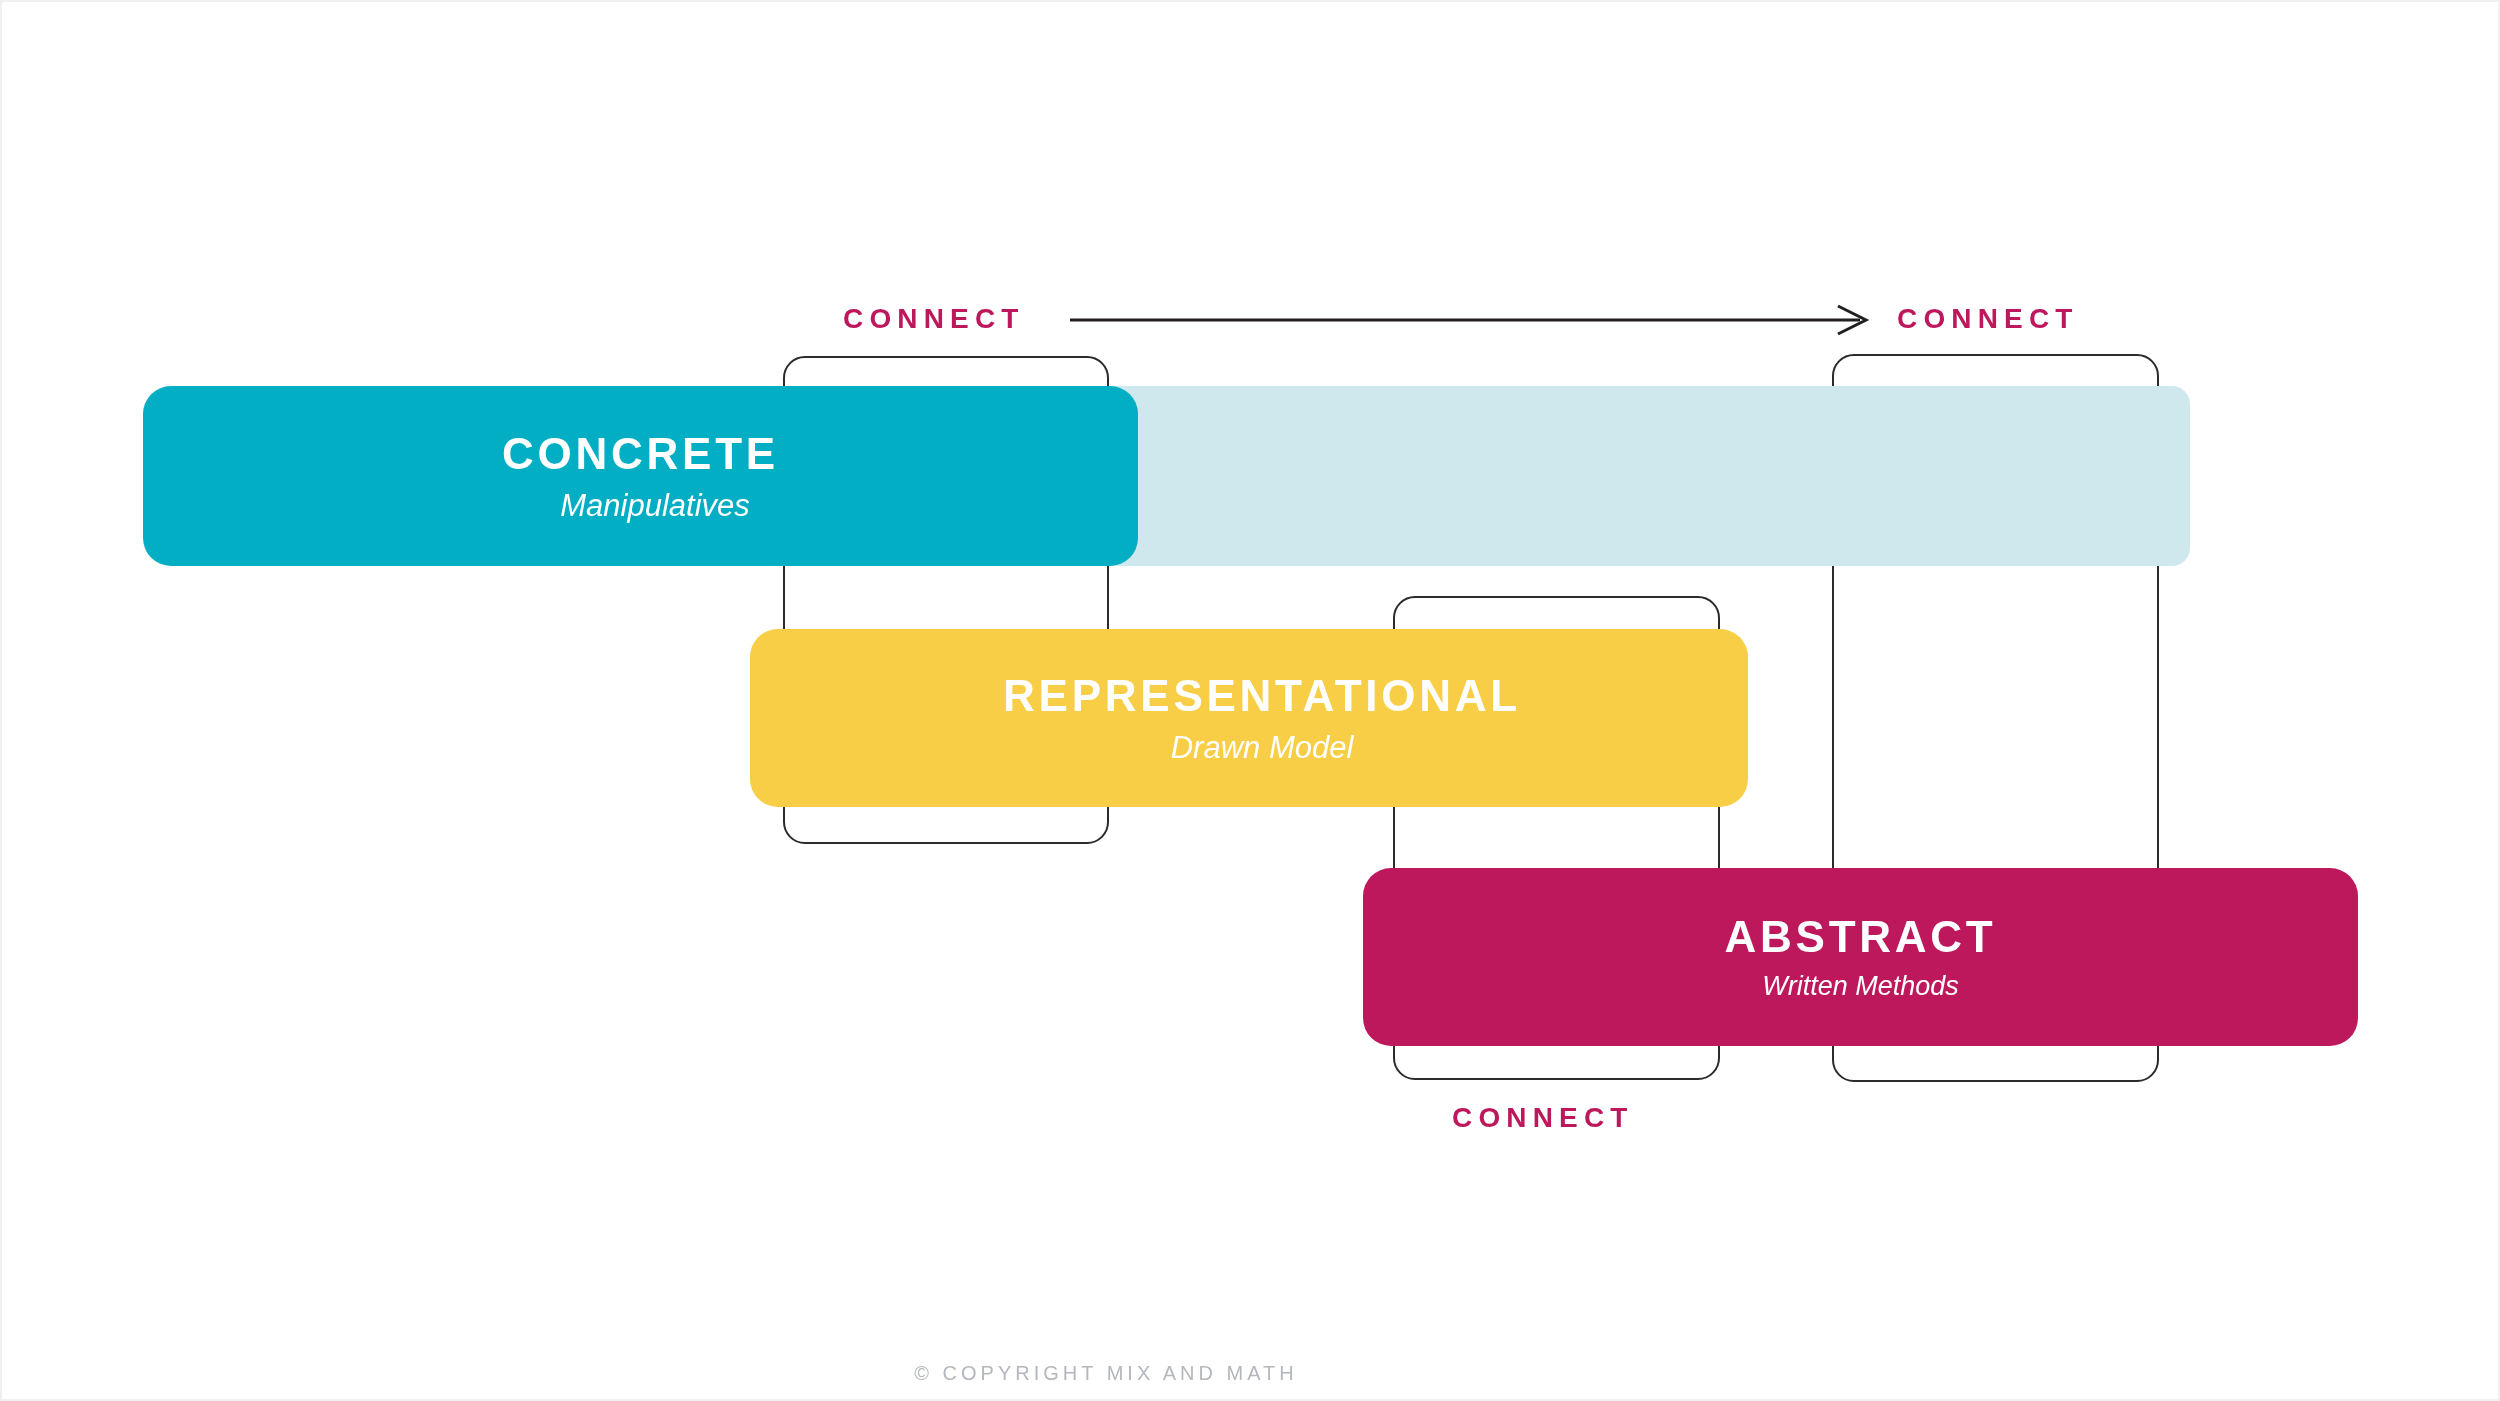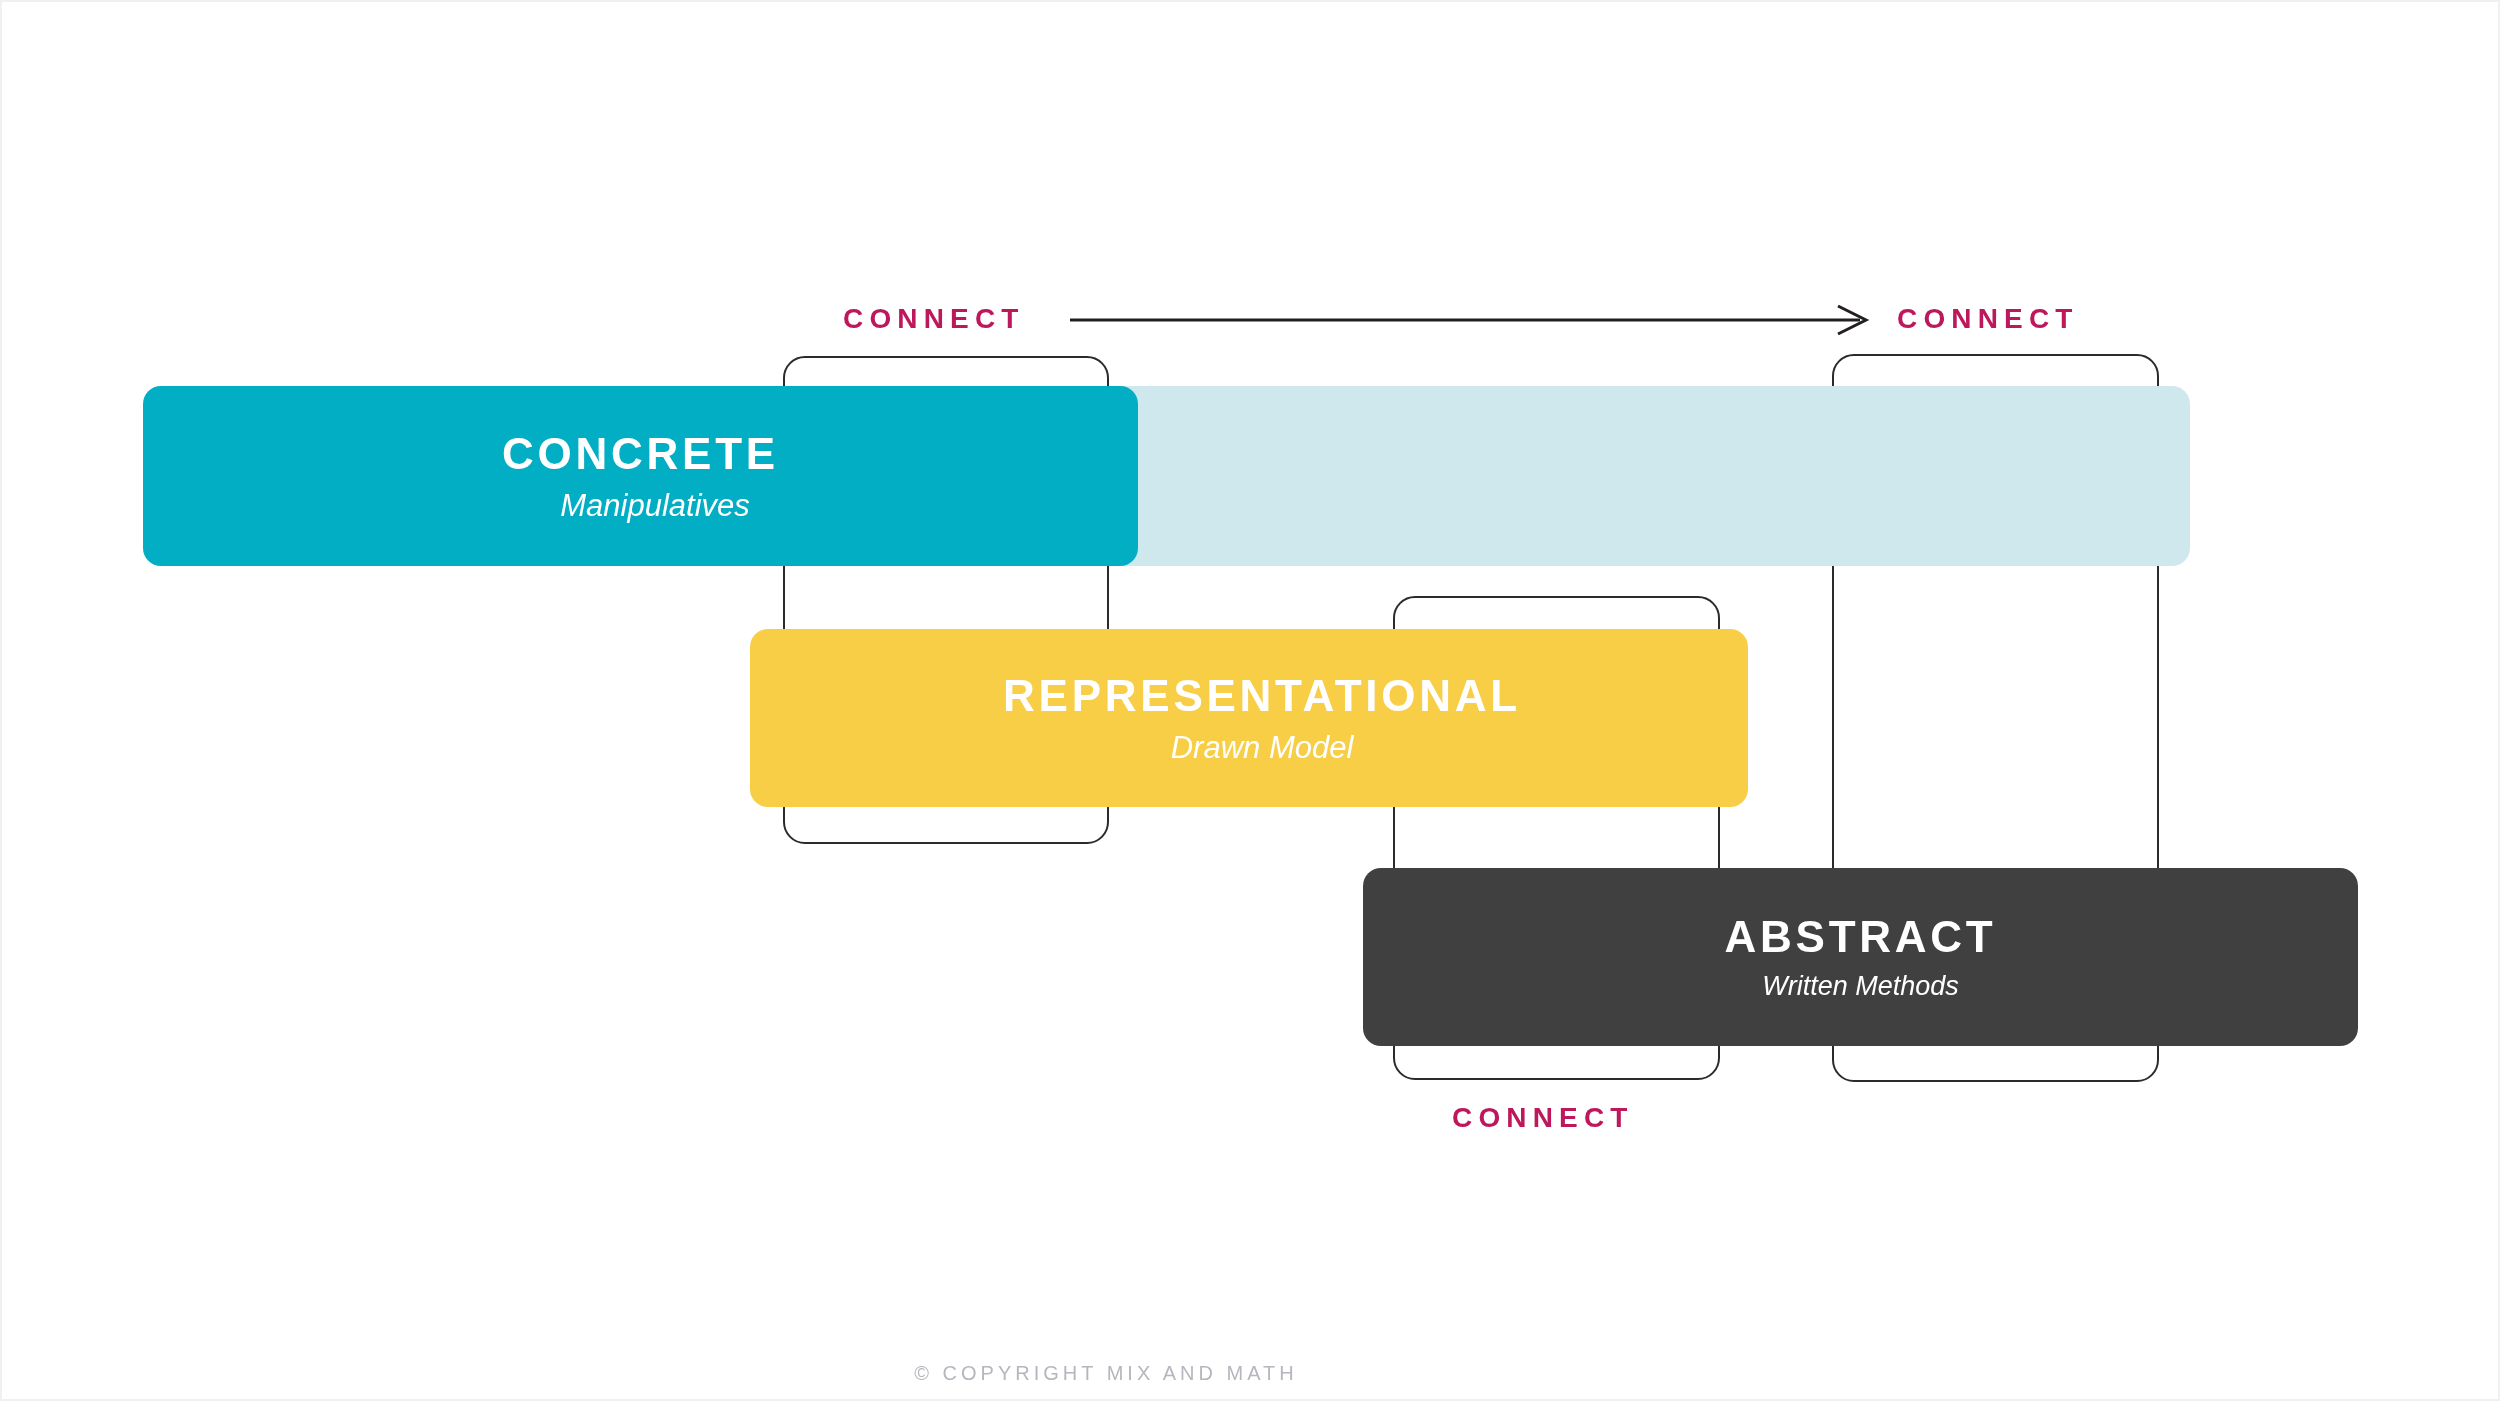--- a/index.html
+++ b/index.html
@@ -30,21 +30,21 @@
   .stage {
     position: absolute;
     left: 0; top: 0;
     width: 2500px;
     height: 1401px;
   }
 
   
   .bar {
     position: absolute;
-    border-radius: 18px;
+    border-radius: 28px;
     display: flex;
     flex-direction: column;
     align-items: center;
     justify-content: center;
     color: #ffffff;
     box-sizing: border-box;
   }
   .bar .bar-title {
     font-weight: 700;
     letter-spacing: 0.085em;
@@ -93,21 +93,21 @@
   }
   #bar-representational .bar-title { font-size: 44px; margin-bottom: 14px; }
   #bar-representational .bar-sub   { font-size: 31px; }
 
   
   #bar-abstract {
     left: 1363px;
     top: 868px;
     width: 995px;
     height: 178px;
-    background: #404040;
+    background: #be185d;
     z-index: 6;
   }
   #bar-abstract .bar-title { font-size: 44px; margin-bottom: 14px; }
   #bar-abstract .bar-sub   { font-size: 27px; }
 
   
   .bracket {
     position: absolute;
     border: 2.5px solid #2b2b2b;
     border-radius: 22px;

